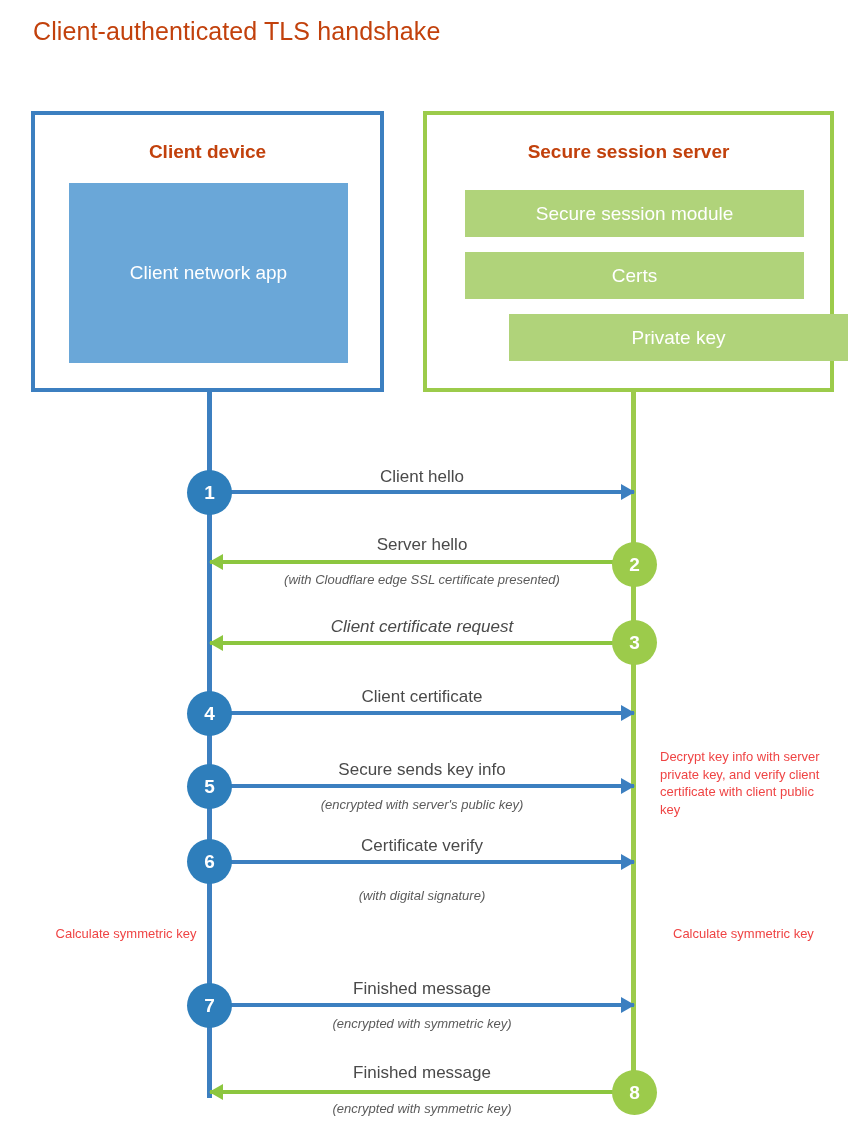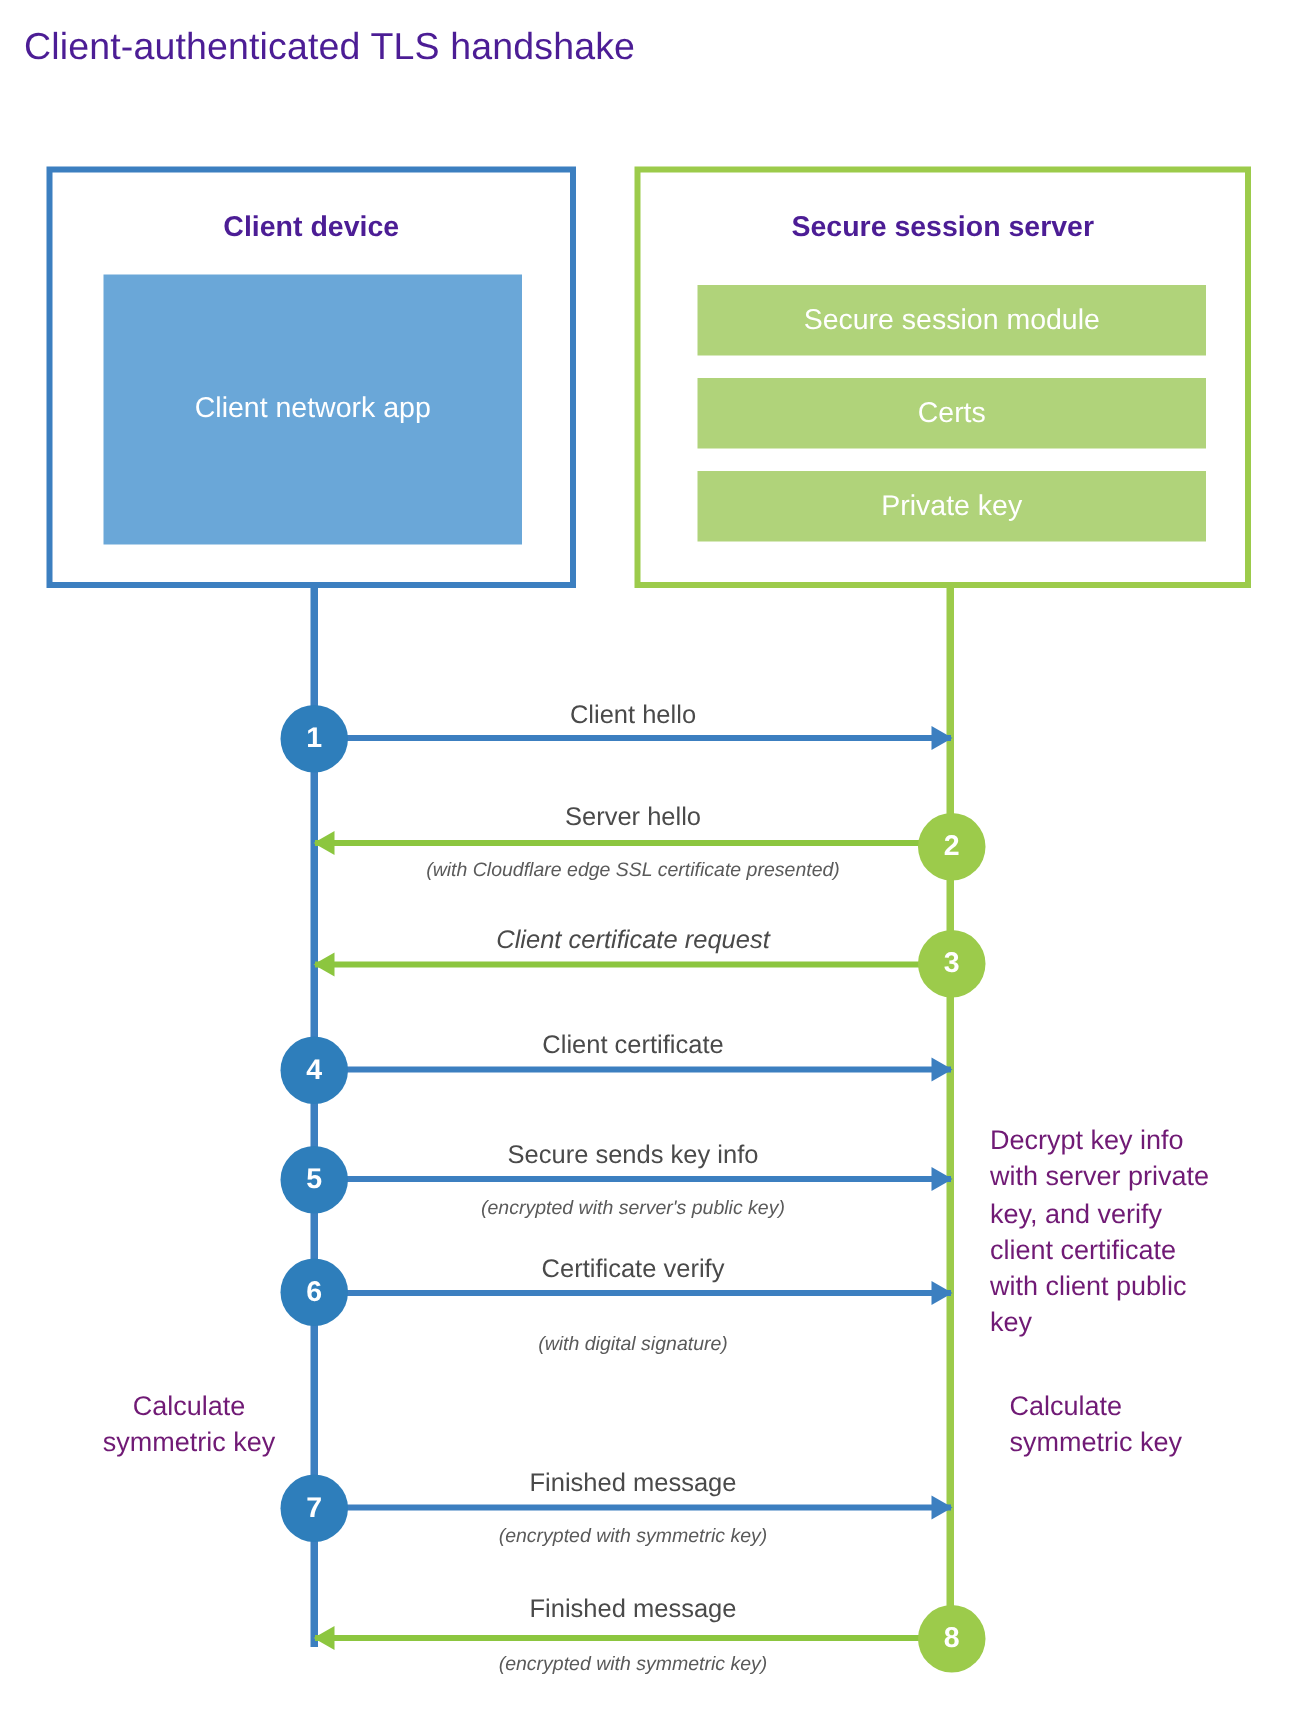--- a/index.html
+++ b/index.html
@@ -15,25 +15,25 @@
     position: relative;
     width: 865px;
     height: 1146px;
     background: #ffffff;
     overflow: hidden;
   }
 
   
   .title {
     position: absolute;
-    left: 16px;
+    left: 33px;
     top: 17px;
     font-size: 25px;
     font-weight: 400;
-    color: #4c1d95;
+    color: #c2410c;
     letter-spacing: 0.1px;
     white-space: nowrap;
   }
 
   
   .party-box {
     position: absolute;
     background: #ffffff;
     box-sizing: border-box;
   }
@@ -53,21 +53,21 @@
     border-color: #9ccb4b;
   }
   .party-title {
     position: absolute;
     left: 0;
     right: 0;
     top: 26px;
     text-align: center;
     font-size: 19px;
     font-weight: bold;
-    color: #4c1d95;
+    color: #c2410c;
   }
 
   
   .client-app {
     position: absolute;
     left: 34px;
     top: 68px;
     width: 279px;
     height: 180px;
     background: #6aa7d8;
@@ -88,21 +88,21 @@
     background: #b0d37a;
     color: #ffffff;
     font-size: 19px;
     display: flex;
     align-items: center;
     justify-content: center;
     text-align: center;
   }
   .server-bar.b0 { top: 75px; }
   .server-bar.b1 { top: 137px; }
-  .server-bar.b2 { top: 199px; }
+  .server-bar.b2 { top: 199px; margin-left: 44px; }
 
   
   .lifeline {
     position: absolute;
     width: 5px;
   }
   .lifeline.client {
     left: 207px;
     top: 392px;
     height: 706px;
@@ -177,22 +177,22 @@
     text-align: center;
     color: #5a5a5a;
     font-size: 13px;
     white-space: nowrap;
     font-style: italic;
   }
 
   
   .side-note {
     position: absolute;
-    color: #701a75;
-    font-size: 18px;
+    color: #ef4444;
+    font-size: 13px;
     line-height: 1.35;
   }
   .side-note.right { text-align: left; }
   .side-note.left  { text-align: center; }
 </style>
 </head>
 <body>
 
 <div id="canvas">
 

